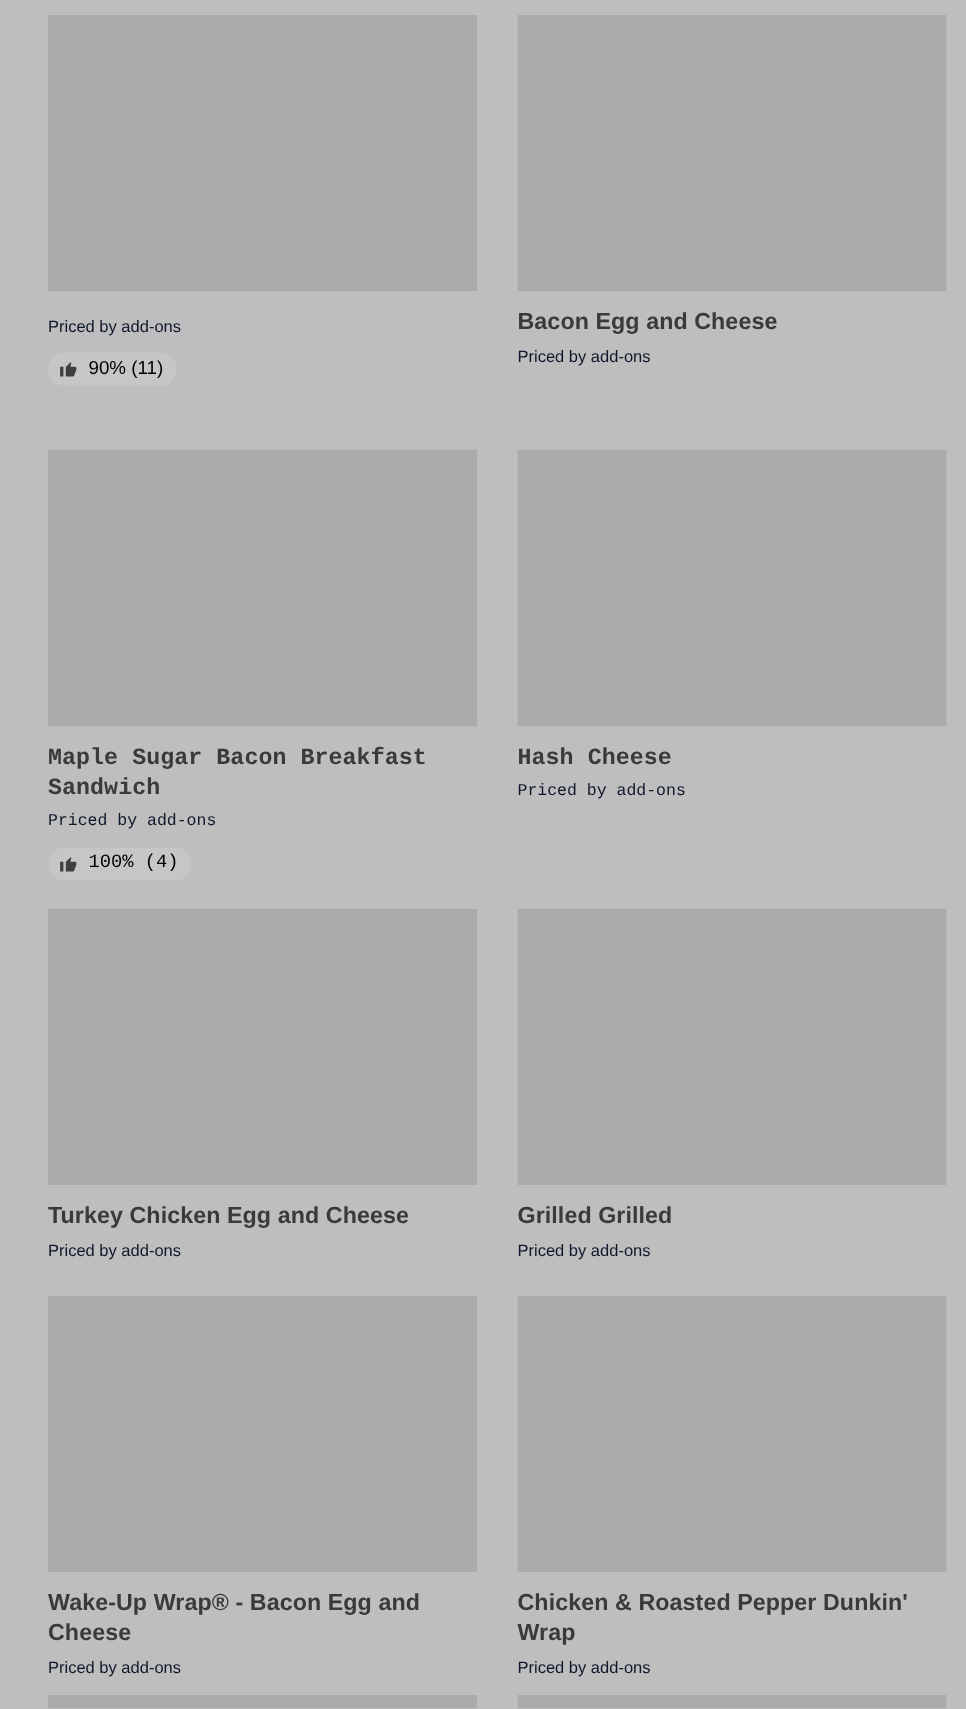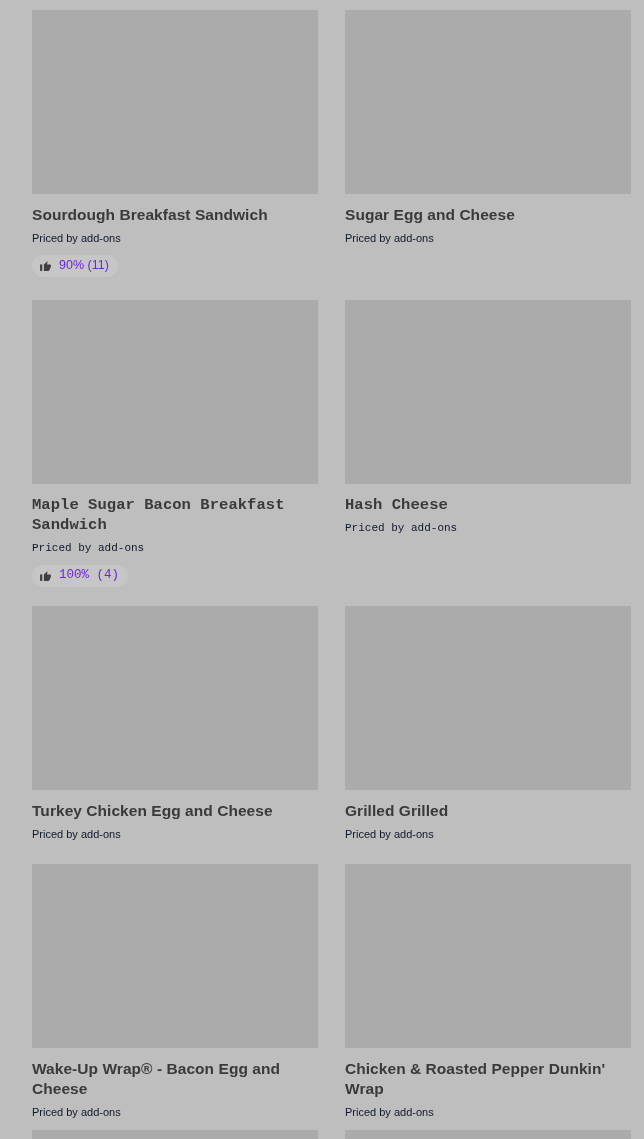--- a/index.html
+++ b/index.html
@@ -75,21 +75,21 @@
   .rating-badge {
     display: inline-flex;
     align-items: center;
     gap: 7px;
     margin-top: 8px;
     padding: 3px 9px 4px 7px;
     background: #c6c6c6;
     border-radius: 13px;
     font-size: 12.5px;
     line-height: 15px;
-    color: #6d28d9;
+    color: #000000;
     white-space: nowrap;
   }
 
   .rating-badge .thumb-icon {
     display: inline-block;
     width: 13px;
     height: 13px;
     flex: 0 0 13px;
     color: #3f3f3f;
   }
@@ -131,38 +131,37 @@
 </head>
 <body>
 
 <div class="page">
 
   <div class="grid">
 
     <div class="card r1">
       <div class="card-media"></div>
       <div class="card-body">
-        <div class="card-title">Sourdough Breakfast Sandwich</div>
         <div class="card-sub">Priced by add-ons</div>
         <div class="rating-badge">
           <span class="thumb-icon">
             <svg viewBox="0 0 24 24" width="13" height="13" fill="currentColor" aria-hidden="true">
               <path d="M2 10h4v12H2z"></path>
               <path d="M8 22h9.3c1 0 1.8-.6 2.1-1.5l2.5-6.4c.1-.2.1-.5.1-.7v-1.6c0-1-.8-1.8-1.8-1.8h-5.5l.9-4.2c0-.1 0-.2 0-.4 0-.4-.2-.8-.4-1.1L16.3 3 9.6 9.7c-.4.4-.6.9-.6 1.4V22z"></path>
             </svg>
           </span>
           <span class="rating-text">90% (11)</span>
         </div>
       </div>
     </div>
 
     <div class="card r1">
       <div class="card-media"></div>
       <div class="card-body">
-        <div class="card-title">Sugar Egg and Cheese</div>
+        <div class="card-title">Bacon Egg and Cheese</div>
         <div class="card-sub">Priced by add-ons</div>
       </div>
     </div>
 
     <div class="card r2">
       <div class="card-media"></div>
       <div class="card-body">
         <div class="card-title">Maple Sugar Bacon Breakfast Sandwich</div>
         <div class="card-sub">Priced by add-ons</div>
         <div class="rating-badge">

